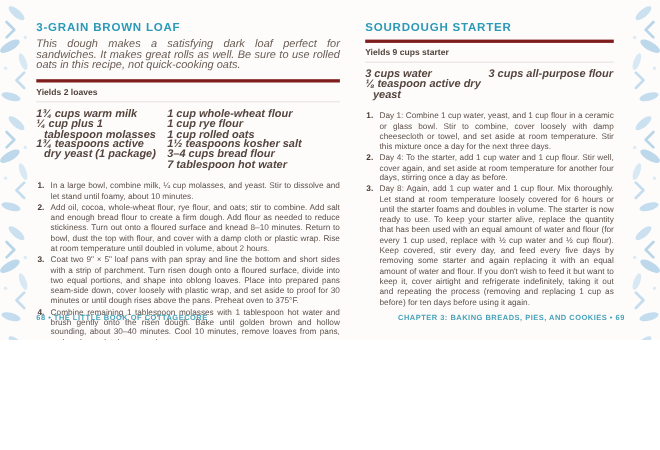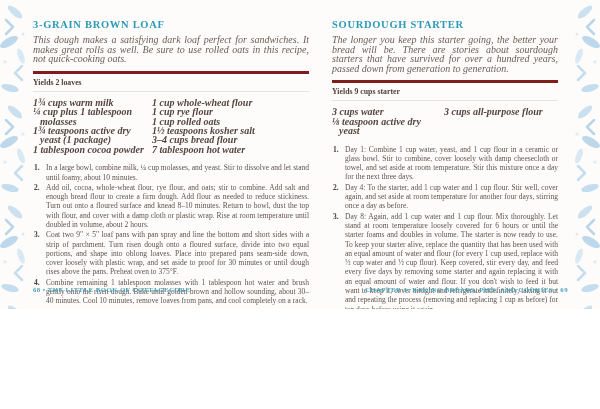--- a/index.html
+++ b/index.html
@@ -1,19 +1,19 @@
 <!DOCTYPE html>
 <html><head>
 <meta charset="utf-8">
 <style>
   html, body { margin:0; padding:0; background:#ffffff; }
   .spread {
     position:relative; width:600px; height:309px;
     background:#fdfcfb; overflow:hidden;
-    font-family:Liberation Serif, serif;
+    font-family:Liberation Sans, sans-serif;
   }
   .decor { position:absolute; top:0; }
   .decor.left { left:0; }
   .decor.right { right:0; }
   .page { position:absolute; top:19px; }
   .page.left  { left:33px;  width:276px; }
   .page.right { left:332px; width:226px; }
   .recipe-title {
     color:#2b9ab8; font-weight:bold; font-size:10.5px;
     letter-spacing:0.7px; margin:0 0 5px 0;
@@ -111,42 +111,40 @@
 
   <div class="page left">
     <h1 class="recipe-title">3-GRAIN BROWN LOAF</h1>
     <p class="intro">This dough makes a satisfying dark loaf perfect for sandwiches. It makes great rolls as well. Be sure to use rolled oats in this recipe, not quick-cooking oats.</p>
     <div class="yields">Yields 2 loaves</div>
     <div class="ingredients">
       <div class="ing-col1">
           <div class="ing-item">1¾ cups warm milk</div>
           <div class="ing-item">¼ cup plus 1 tablespoon molasses</div>
           <div class="ing-item">1¾ teaspoons active dry yeast (1 package)</div>
-          <div class="ing-item">1 tablespoon cocoa powder</div>
         </div>
       <div class="ing-col2">
           <div class="ing-item">1 cup whole-wheat flour</div>
           <div class="ing-item">1 cup rye flour</div>
           <div class="ing-item">1 cup rolled oats</div>
           <div class="ing-item">1½ teaspoons kosher salt</div>
           <div class="ing-item">3–4 cups bread flour</div>
           <div class="ing-item">7 tablespoon hot water</div>
         </div>
     </div>
     <ol class="steps">
         <li class="step">In a large bowl, combine milk, ¼ cup molasses, and yeast. Stir to dissolve and let stand until foamy, about 10 minutes.</li>
         <li class="step">Add oil, cocoa, whole-wheat flour, rye flour, and oats; stir to combine. Add salt and enough bread flour to create a firm dough. Add flour as needed to reduce stickiness. Turn out onto a floured surface and knead 8–10 minutes. Return to bowl, dust the top with flour, and cover with a damp cloth or plastic wrap. Rise at room temperature until doubled in volume, about 2 hours.</li>
         <li class="step">Coat two 9" × 5" loaf pans with pan spray and line the bottom and short sides with a strip of parchment. Turn risen dough onto a floured surface, divide into two equal portions, and shape into oblong loaves. Place into prepared pans seam-side down, cover loosely with plastic wrap, and set aside to proof for 30 minutes or until dough rises above the pans. Preheat oven to 375°F.</li>
         <li class="step">Combine remaining 1 tablespoon molasses with 1 tablespoon hot water and brush gently onto the risen dough. Bake until golden brown and hollow sounding, about 30–40 minutes. Cool 10 minutes, remove loaves from pans, and cool completely on a rack.</li>
       </ol>
   </div>
 
   <div class="page right">
     <h1 class="recipe-title">SOURDOUGH STARTER</h1>
-    <p class="intro">The longer you keep this starter going, the better your bread will be. There are stories about sourdough starters that have survived for over a hundred years, passed down from generation to generation.</p>
     <div class="yields">Yields 9 cups starter</div>
     <div class="ingredients">
       <div class="ing-col1">
           <div class="ing-item">3 cups water</div>
           <div class="ing-item">⅛ teaspoon active dry yeast</div>
         </div>
       <div class="ing-col2">
           <div class="ing-item">3 cups all-purpose flour</div>
         </div>
     </div>

